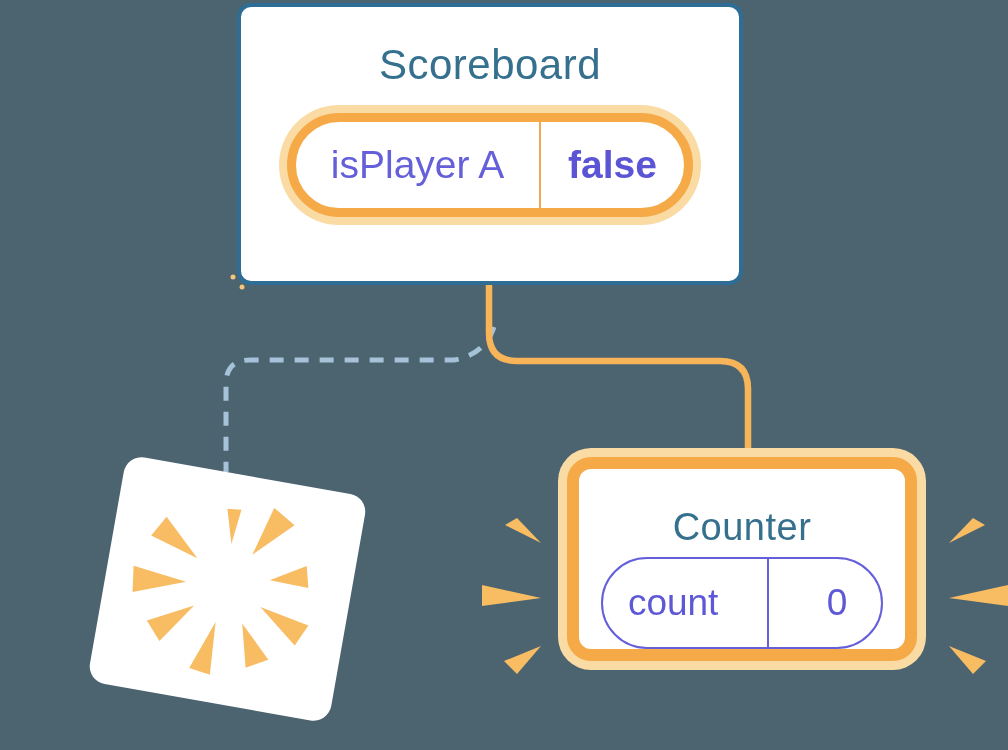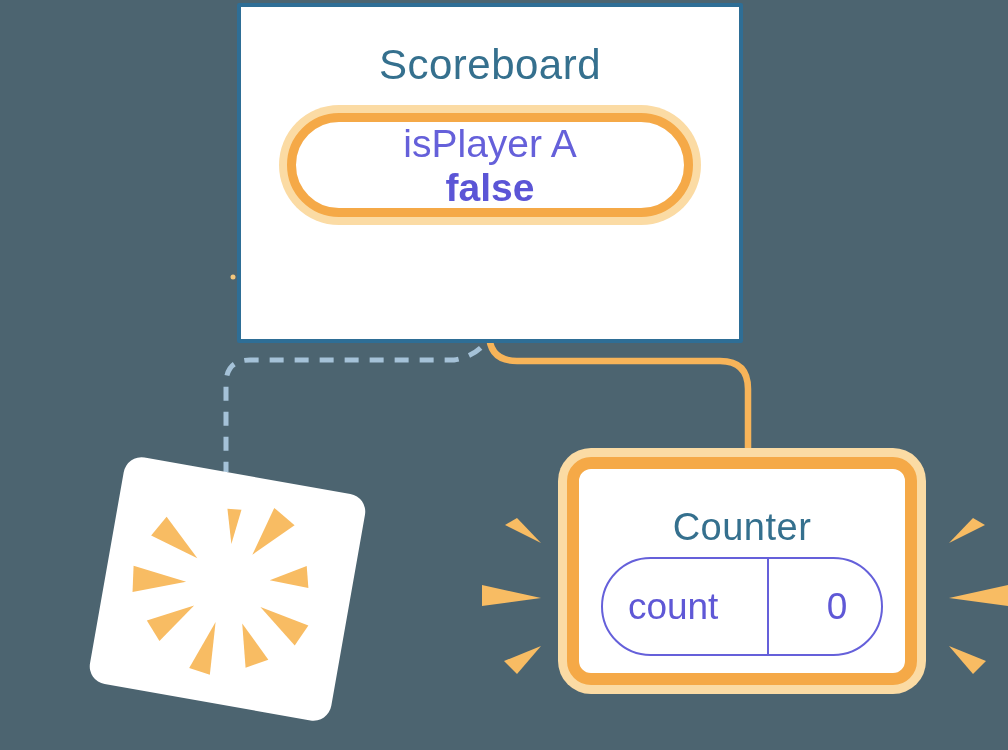--- a/index.html
+++ b/index.html
@@ -9,25 +9,25 @@
     overflow: hidden;
     background: #4C6470;
     font-family: "Liberation Sans", sans-serif;
   }
   .stage { position: absolute; inset: 0; }
   svg.lines { position: absolute; left: 0; top: 0; }
 
   
   .scoreboard-box {
     position: absolute; left: 237px; top: 3px;
-    width: 506px; height: 340px;
+    width: 506px; height: 282px;
     box-sizing: border-box;
     background: #FFFFFF;
     border: 4px solid #2E6E96;
-    border-radius: 2px;
+    border-radius: 14px;
     display: flex; flex-direction: column; align-items: center;
   }
   .component-title {
     color: #35708E;
     font-weight: 500;
     letter-spacing: 0.5px;
   }
   .scoreboard-box .component-title { margin-top: 34px; font-size: 42px; line-height: 48px; }
 
   .state-pill {
@@ -35,37 +35,36 @@
     background: #FFFFFF;
     display: flex; align-items: stretch;
     position: relative;
   }
   .state-pill.orange {
     margin-top: 24px;
     width: 406px; height: 104px;
     border: 9px solid #F5A947;
     border-radius: 60px;
     box-shadow: 0 0 0 8px #FBDBA4;
-    flex-direction: column;
   }
   .pill-cell {
     display: flex; align-items: center; justify-content: center;
     color: #6560DA;
   }
   .state-pill.orange .pill-cell { font-size: 39px; }
   .pill-cell.key { flex: 1.7; }
   .pill-cell.val { flex: 1; text-align: center; }
   .state-pill.orange .pill-cell.val { font-weight: 700; color: #5B55D6; }
   .pill-divider { width: 2px; }
   .state-pill.orange .pill-divider { background: #F2A94E; }
 
   
   .counter-box {
     position: absolute; left: 567px; top: 457px;
-    width: 350px; height: 228px;
+    width: 350px; height: 204px;
     box-sizing: border-box;
     background: #FFFFFF;
     border: 12px solid #F5A947;
     border-radius: 24px;
     box-shadow: 0 0 0 9px #FBDBA4;
     display: flex; flex-direction: column; align-items: center;
   }
   .counter-box .component-title { margin-top: 36px; font-size: 38px; line-height: 44px; }
   .state-pill.purple {
     margin-top: 8px;

